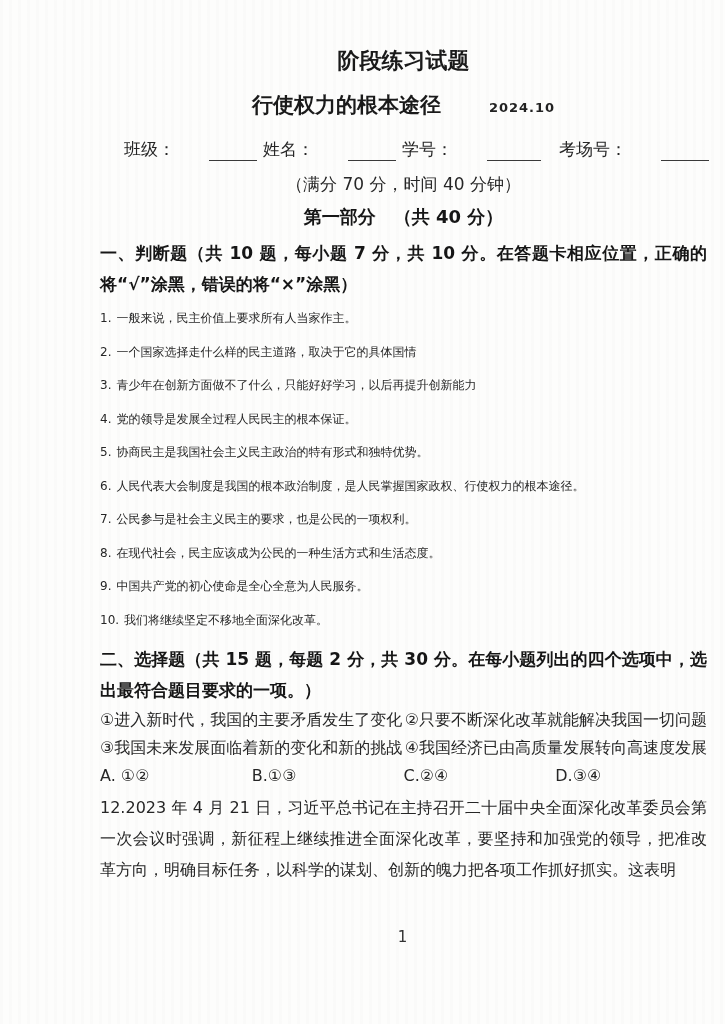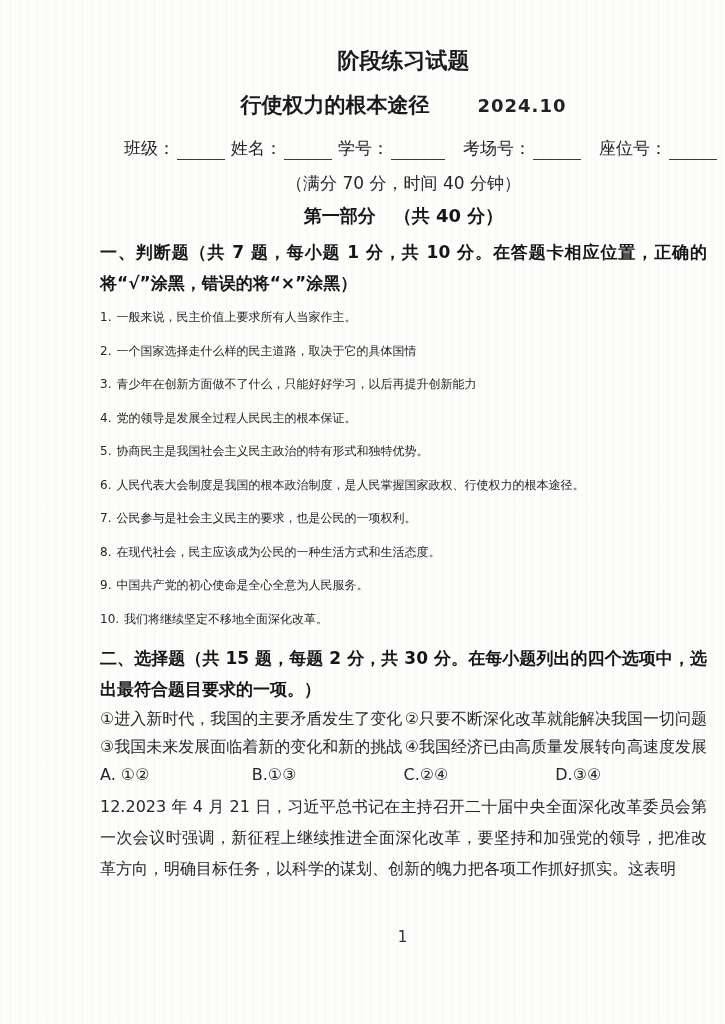--- a/index.html
+++ b/index.html
@@ -29,35 +29,35 @@
     margin-top: 14px;
     text-align: center;
     line-height: 30px;
   }
   .subtitle {
     font-size: 21px;
     font-weight: bold;
     color: #1a1a1a;
   }
   .exam-date {
-    font-size: 18px;
+    font-size: 13px;
     font-weight: bold;
     color: #222;
     margin-left: 48px;
     letter-spacing: 1px;
   }
   .fields-row {
     margin-top: 12px;
     padding-left: 24px;
     font-size: 17px;
     height: 26px;
     display: flex;
     align-items: flex-end;
   }
-  .field { display: inline-flex; align-items: flex-end; }
+  .field { display: inline-flex; align-items: flex-end; gap: 32px; }
   .field + .field { margin-left: 4px; }
   .field.gap-before { margin-left: 16px; }
   .flabel { line-height: 24px; white-space: nowrap; }
   .blank {
     display: inline-block;
     width: 48px;
     height: 18px;
     border-bottom: 1.6px solid #3a3a3a;
     margin: 0 2px;
   }
@@ -150,21 +150,21 @@
     <span class="field gap-before">
       <span class="flabel">座位号：</span>
         <span class="blank"></span>
     </span>
   </div>
 
   <div class="meta-line">（满分 70 分，时间 40 分钟）</div>
 
   <div class="part-heading">第一部分　（共 40 分）</div>
 
-  <div class="sec-heading">一、判断题（共 7 题，每小题 1 分，共 10 分。在答题卡相应位置，正确的将“√”涂黑，错误的将“×”涂黑）</div>
+  <div class="sec-heading">一、判断题（共 10 题，每小题 7 分，共 10 分。在答题卡相应位置，正确的将“√”涂黑，错误的将“×”涂黑）</div>
 
   <div class="q-list">
     <div class="q"><span class="qnum">1.</span><span>一般来说，民主价值上要求所有人当家作主。</span></div>
     <div class="q"><span class="qnum">2.</span><span>一个国家选择走什么样的民主道路，取决于它的具体国情</span></div>
     <div class="q"><span class="qnum">3.</span><span>青少年在创新方面做不了什么，只能好好学习，以后再提升创新能力</span></div>
     <div class="q"><span class="qnum">4.</span><span>党的领导是发展全过程人民民主的根本保证。</span></div>
     <div class="q"><span class="qnum">5.</span><span>协商民主是我国社会主义民主政治的特有形式和独特优势。</span></div>
     <div class="q"><span class="qnum">6.</span><span>人民代表大会制度是我国的根本政治制度，是人民掌握国家政权、行使权力的根本途径。</span></div>
     <div class="q"><span class="qnum">7.</span><span>公民参与是社会主义民主的要求，也是公民的一项权利。</span></div>
     <div class="q"><span class="qnum">8.</span><span>在现代社会，民主应该成为公民的一种生活方式和生活态度。</span></div>

